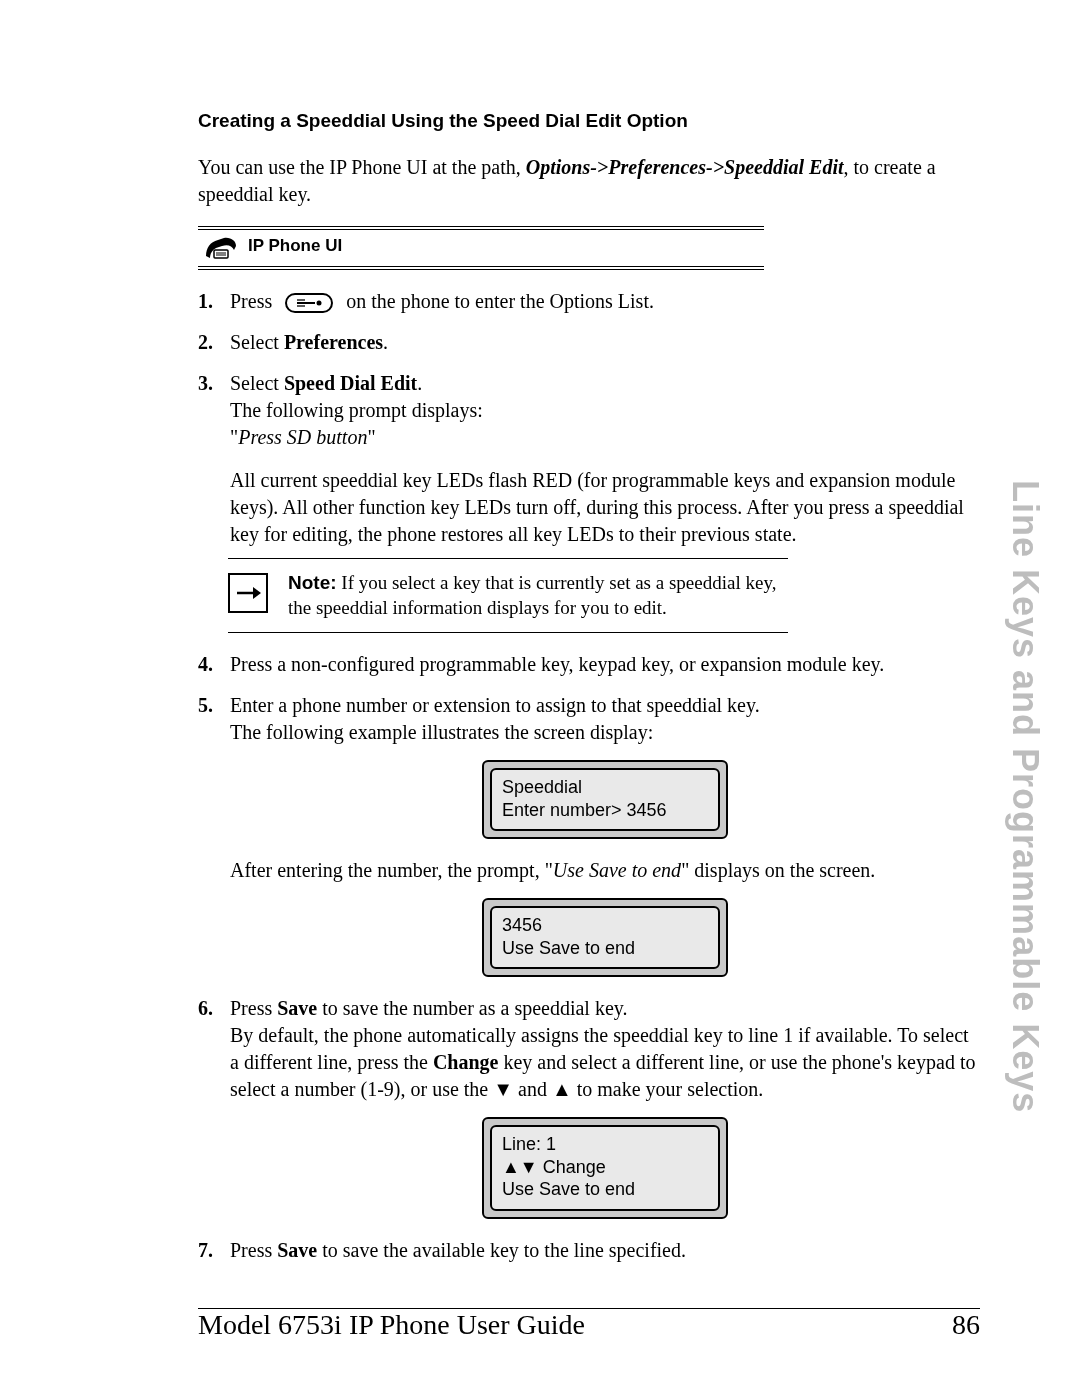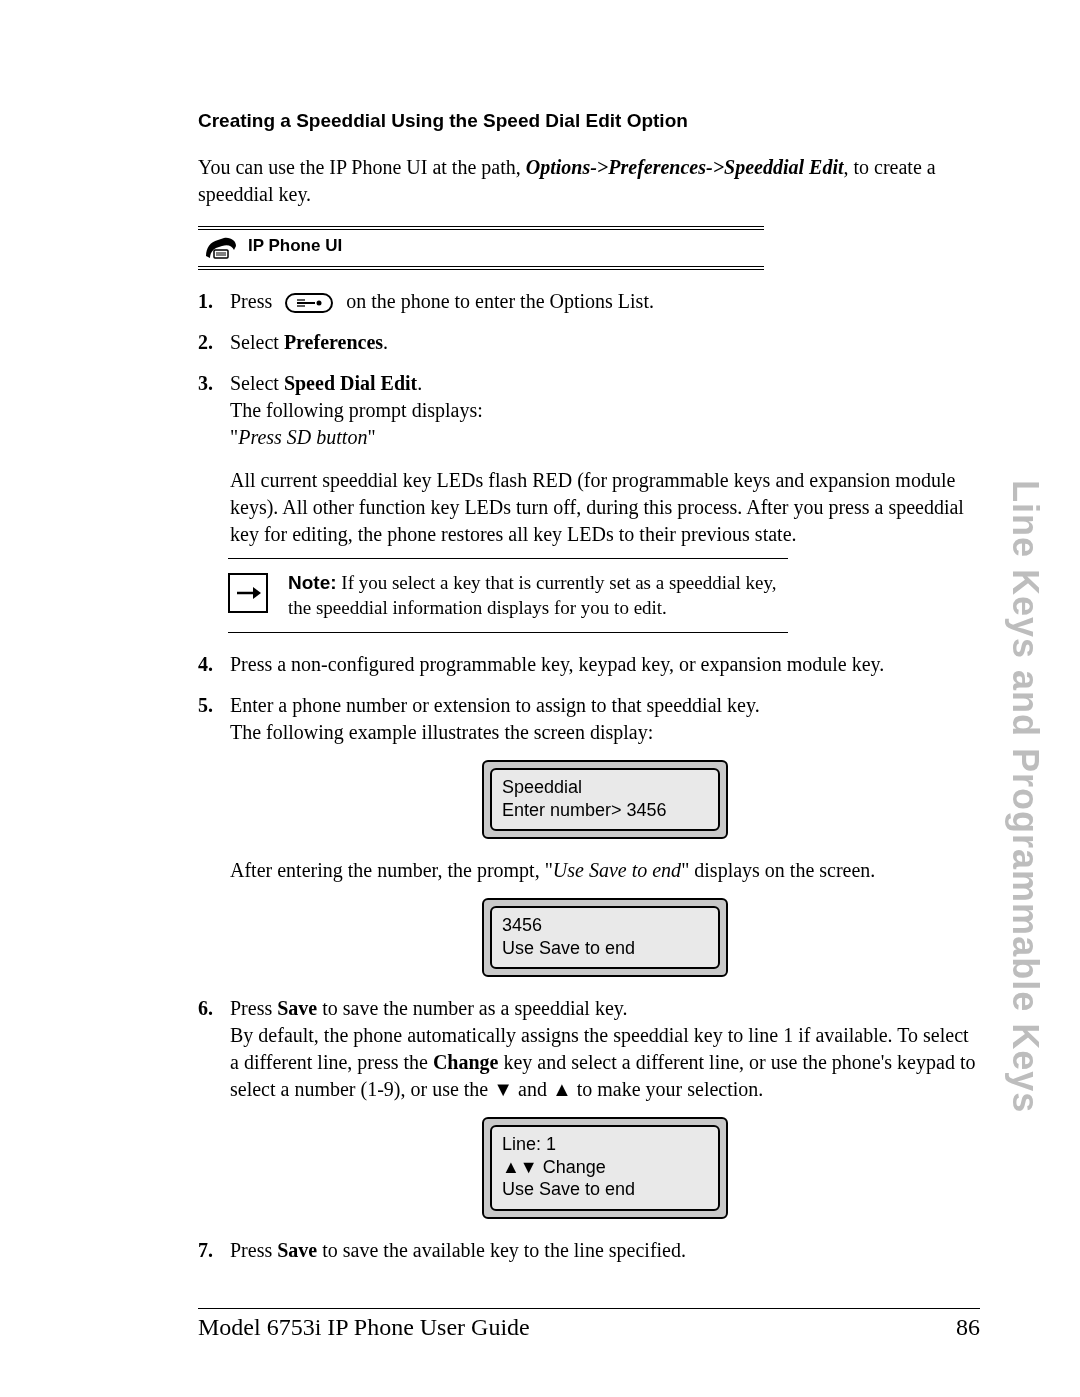--- a/index.html
+++ b/index.html
@@ -136,21 +136,21 @@
     position: absolute;
     left: 198px; right: 100px;
     bottom: 88px;
     border-top: 1px solid #000;
   }
   .footer {
     position: absolute;
     left: 198px; right: 100px;
     bottom: 56px;
     display:flex; justify-content: space-between;
-    font-size: 24px;
+    font-size: 28px;
   }
 </style>
 </head>
 <body>
 
 <div class="page">
 
   <h3 class="section-title">Creating a Speeddial Using the Speed Dial Edit Option</h3>
 
   <p class="body">

